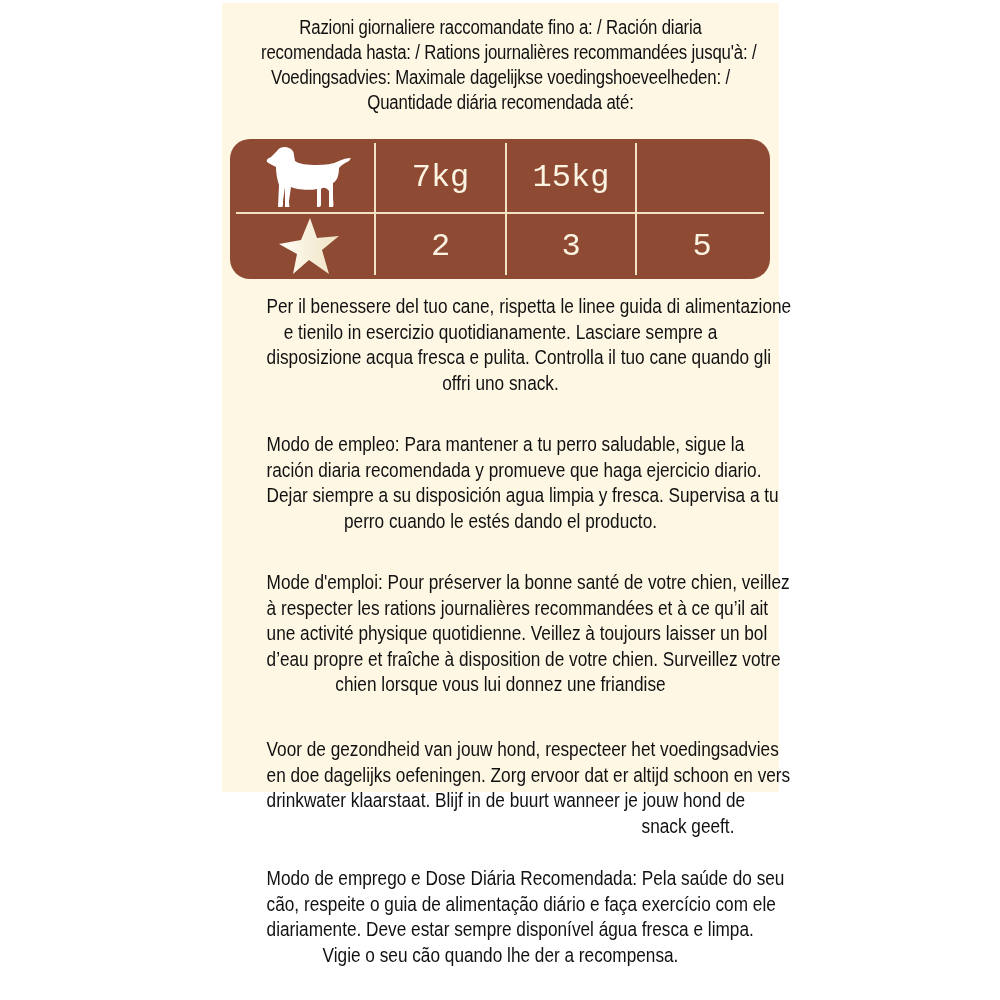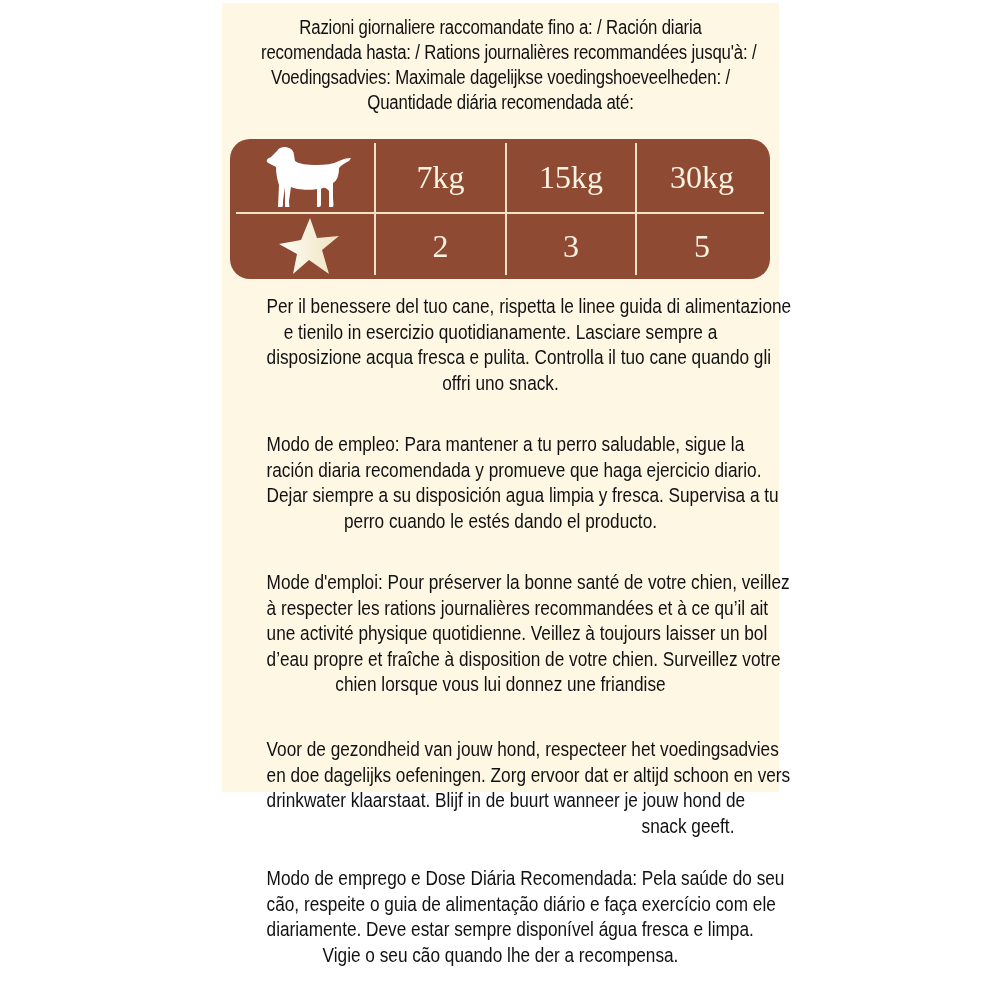--- a/index.html
+++ b/index.html
@@ -18,21 +18,21 @@
     }
     .heading .ln { display:block; white-space:nowrap; }
     .table {
       position:absolute; left:8px; top:136px; width:540px; height:140px;
       background:#8f4a33; border-radius:20px; overflow:hidden;
     }
     .hline { position:absolute; left:6px; right:6px; top:73px; height:2px; background:#f1e2c4; }
     .vline { position:absolute; top:4px; bottom:4px; width:2px; background:#f1e2c4; }
     .cell {
       position:absolute; display:flex; align-items:center; justify-content:center;
-      color:#fbf3e2; font-family:Liberation Serif, serif; font-size:32px;
+      color:#fbf3e2; font-family:Liberation Mono, monospace; font-size:32px;
     }
     .icon { position:absolute; display:flex; align-items:center; justify-content:center; }
     .para {
       position:absolute; left:0; width:557px; text-align:center; color:#111;
       font-size:20.5px; line-height:25.5px;
     }
     .para .ln { display:block; white-space:nowrap; transform:scaleX(0.84); transform-origin:center; }
   </style>
 </head>
 <body>
@@ -52,21 +52,20 @@
     <div class="vline" style="left:275px"></div>
     <div class="vline" style="left:405px"></div>
 
     <div class="icon" style="left:14px; top:4px; width:130px; height:68px;">
       <svg width="92" height="64" viewBox="0 0 92 64">
         <path fill="#ffffff" d="M14 6 C16 2 22 1 26 3 C29 4 31 7 31 10 L32 16 C36 19 44 20 54 20 C62 20 70 19 76 16 C80 14 84 13 88 13 L86 16 C82 18 78 20 76 23 C76 30 74 36 70 38 L70 52 C70 56 71 60 70 62 L66 62 L66 46 C63 42 60 42 58 44 L58 60 C58 62 56 62 54 62 L54 44 C44 46 32 44 28 42 L26 56 C26 60 27 62 26 62 L22 62 L22 42 L20 56 C20 60 20 62 19 62 L15 62 L16 40 C14 34 13 28 13 22 C10 20 6 19 4 17 C3 14 6 13 8 12 C10 10 12 8 14 6 Z"></path>
       </svg>
     </div>
     <div class="cell" style="left:146px; top:4px; width:129px; height:68px;">7kg</div>
     <div class="cell" style="left:277px; top:4px; width:128px; height:68px;">15kg</div>
-    <div class="cell" style="left:407px; top:4px; width:130px; height:68px;">30kg</div>
 
     <div class="icon" style="left:14px; top:76px; width:130px; height:62px;">
       <svg width="64" height="60" viewBox="0 0 64 60">
         <defs>
           <linearGradient id="sg" x1="0" y1="0" x2="1" y2="0">
             <stop offset="0" stop-color="#fffdf5"></stop>
             <stop offset="1" stop-color="#efe2c2"></stop>
           </linearGradient>
         </defs>
         <polygon fill="url(#sg)" points="33,2 40,22 62,20 45,34 52,58 32,44 16,58 20,38 2,28 24,24"></polygon>

